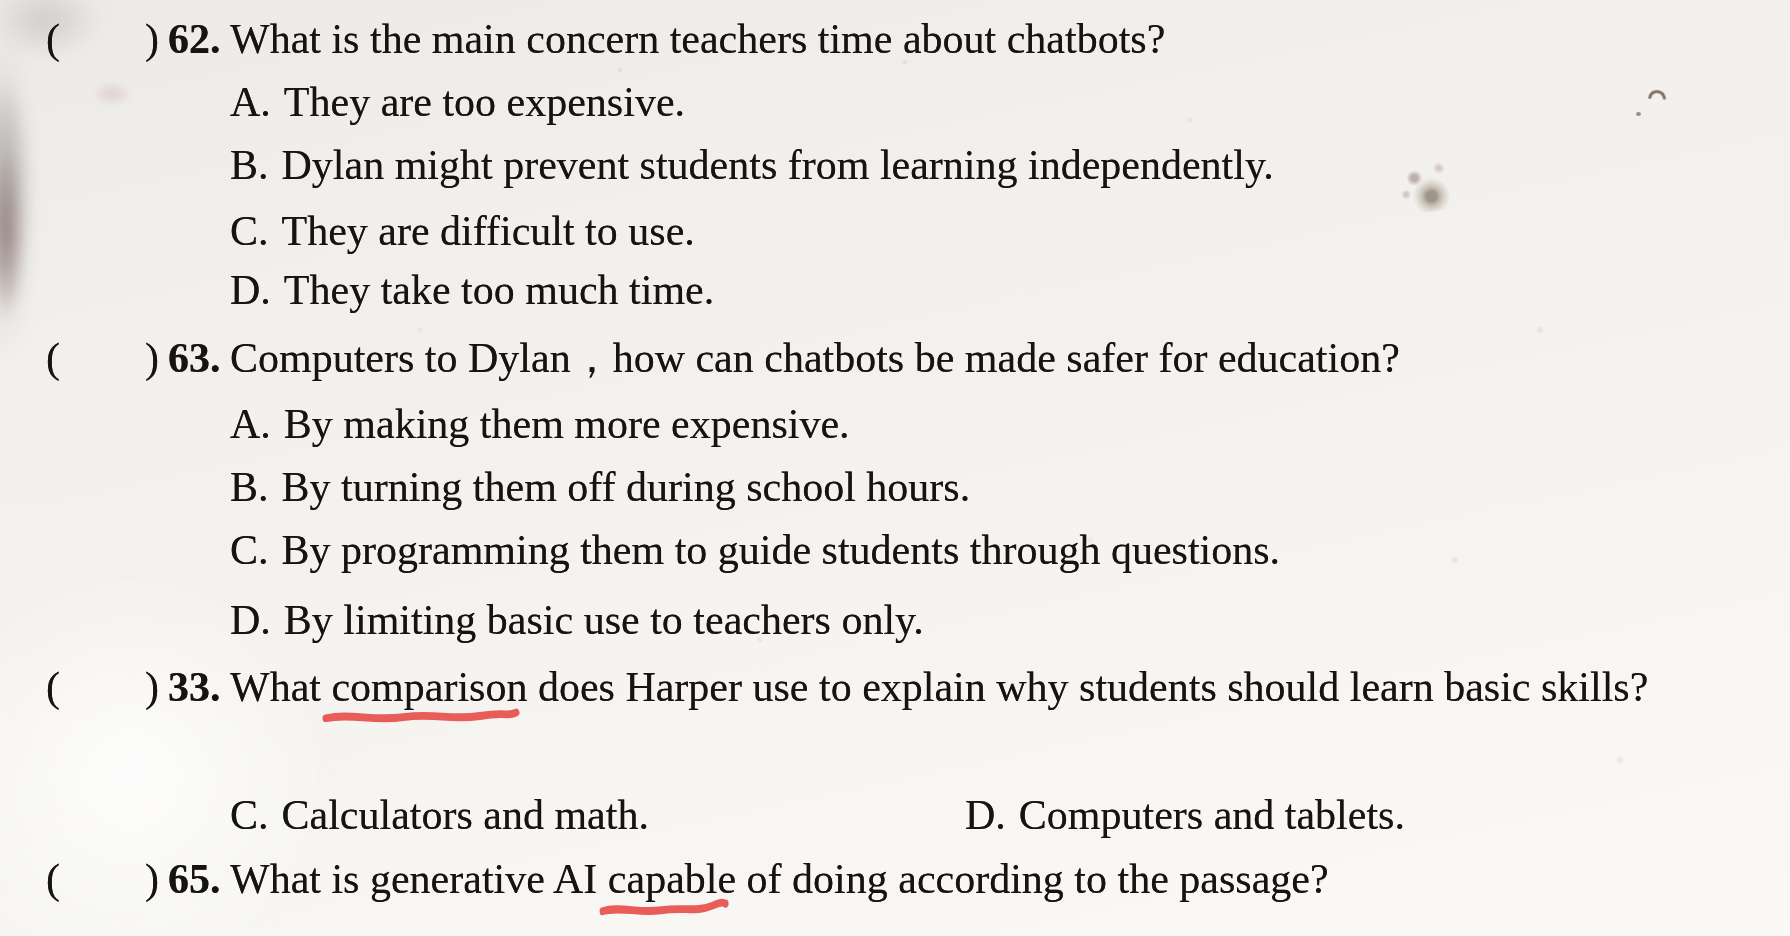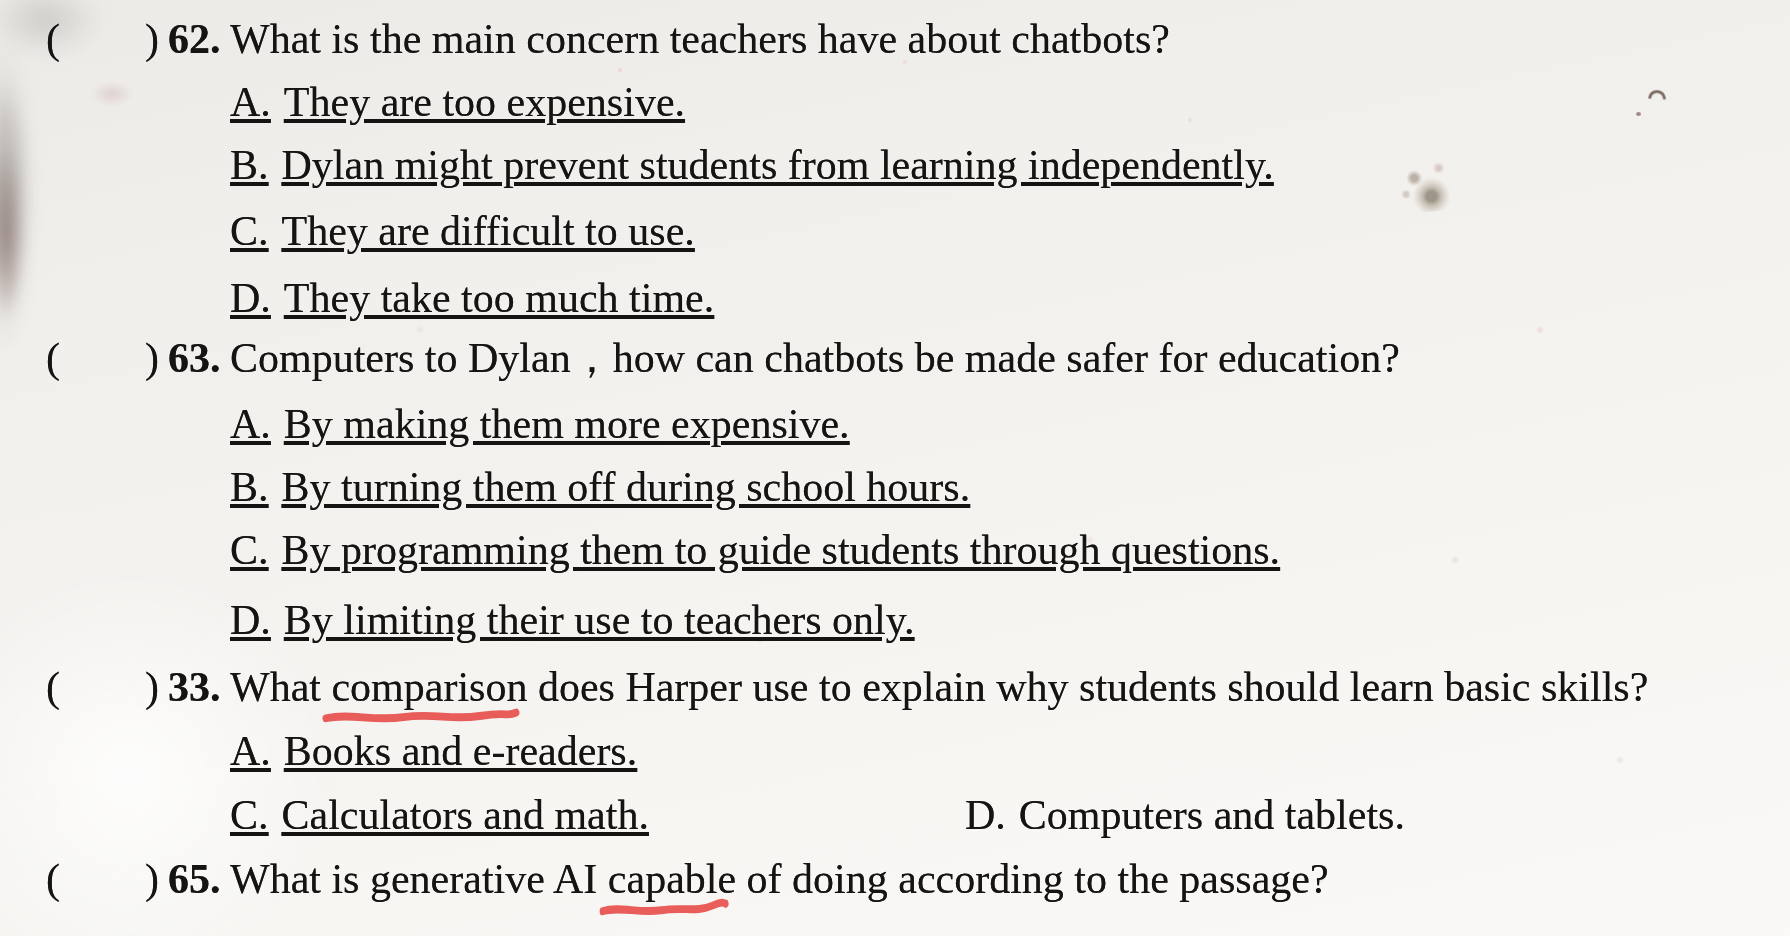--- a/index.html
+++ b/index.html
@@ -11,21 +11,21 @@
   }
   .line{
     position:absolute;left:0;width:1790px;height:52px;line-height:52px;
     font-size:42px;white-space:nowrap;
     text-shadow:0 0 .6px rgba(20,16,14,.75);
   }
   .po{position:absolute;left:46px;}
   .pc{position:absolute;left:145px;}
   .num{position:absolute;left:168px;font-weight:bold;text-align:center;}
   .qt{position:absolute;left:230px;}
-  .opt{position:absolute;left:230px;text-decoration:underline;}
+  .opt{position:absolute;left:230px;}
   .opt2{position:absolute;left:965px;}
   .lbl{margin-right:13px;}
   
   .u{position:relative;display:inline-block;}
   .u svg{position:absolute;left:-8px;bottom:-12px;height:18px;overflow:visible;}
   .u svg path{fill:none;stroke:#e64844;stroke-width:7;stroke-linecap:round;opacity:.88;}
   
   .artifact{position:absolute;pointer-events:none;}
   #edge-shadow{
     left:-26px;top:38px;width:62px;height:320px;border-radius:50%;
@@ -95,64 +95,63 @@
 <div class="artifact" id="stain"></div>
 <div class="artifact" id="curl-mark"></div>
 <div class="artifact" id="dot-mark"></div>
 <div class="artifact" id="pencil-smudge"></div>
 <div class="artifact" id="speckles"></div>
 
 <div class="line" style="top:13px">
   <span class="po">(</span>
   <span class="pc">)</span>
   <span class="num">62.</span>
-  <span class="qt">What is the main concern teachers have about chatbots?</span>
+  <span class="qt">What is the main concern teachers time about chatbots?</span>
 </div>
 <div class="line" style="top:76px">
   <span class="opt"><span class="lbl">A.</span><span>They are too expensive.</span></span>
 </div>
 <div class="line" style="top:139px">
   <span class="opt"><span class="lbl">B.</span><span>Dylan might prevent students from learning independently.</span></span>
 </div>
 <div class="line" style="top:205px">
   <span class="opt"><span class="lbl">C.</span><span>They are difficult to use.</span></span>
 </div>
-<div class="line" style="top:272px">
+<div class="line" style="top:264px">
   <span class="opt"><span class="lbl">D.</span><span>They take too much time.</span></span>
 </div>
 
 <div class="line" style="top:332px">
   <span class="po">(</span>
   <span class="pc">)</span>
   <span class="num">63.</span>
   <span class="qt">Computers to Dylan，how can chatbots be made safer for education?</span>
 </div>
 <div class="line" style="top:398px">
   <span class="opt"><span class="lbl">A.</span><span>By making them more expensive.</span></span>
 </div>
 <div class="line" style="top:461px">
   <span class="opt"><span class="lbl">B.</span><span>By turning them off during school hours.</span></span>
 </div>
 <div class="line" style="top:524px">
   <span class="opt"><span class="lbl">C.</span><span>By programming them to guide students through questions.</span></span>
 </div>
 <div class="line" style="top:594px">
-  <span class="opt"><span class="lbl">D.</span><span>By limiting their use to teachers only.</span></span>
+  <span class="opt"><span class="lbl">D.</span><span>By limiting basic use to teachers only.</span></span>
 </div>
 
 <div class="line" style="top:661px">
   <span class="po">(</span>
   <span class="pc">)</span>
   <span class="num">33.</span>
   <span class="qt"><span>What </span><span class="u"><span>comparison</span><svg width="100%" viewBox="0 0 200 16" preserveAspectRatio="none">
           <path d="M3 10 C 28 5, 50 13, 82 9 S 130 12, 160 8 S 188 9, 197 5"></path>
         </svg></span><span> does Harper use to explain why students should learn basic skills?</span></span>
 </div>
 <div class="line" style="top:725px">
-  <span class="opt"><span class="lbl">A.</span><span>Books and e-readers.</span></span>
 </div>
 <div class="line" style="top:789px">
   <span class="opt"><span class="lbl">C.</span><span>Calculators and math.</span></span>
   <span class="opt2"><span class="lbl">D.</span><span>Computers and tablets.</span></span>
 </div>
 
 <div class="line" style="top:853px">
   <span class="po">(</span>
   <span class="pc">)</span>
   <span class="num">65.</span>

